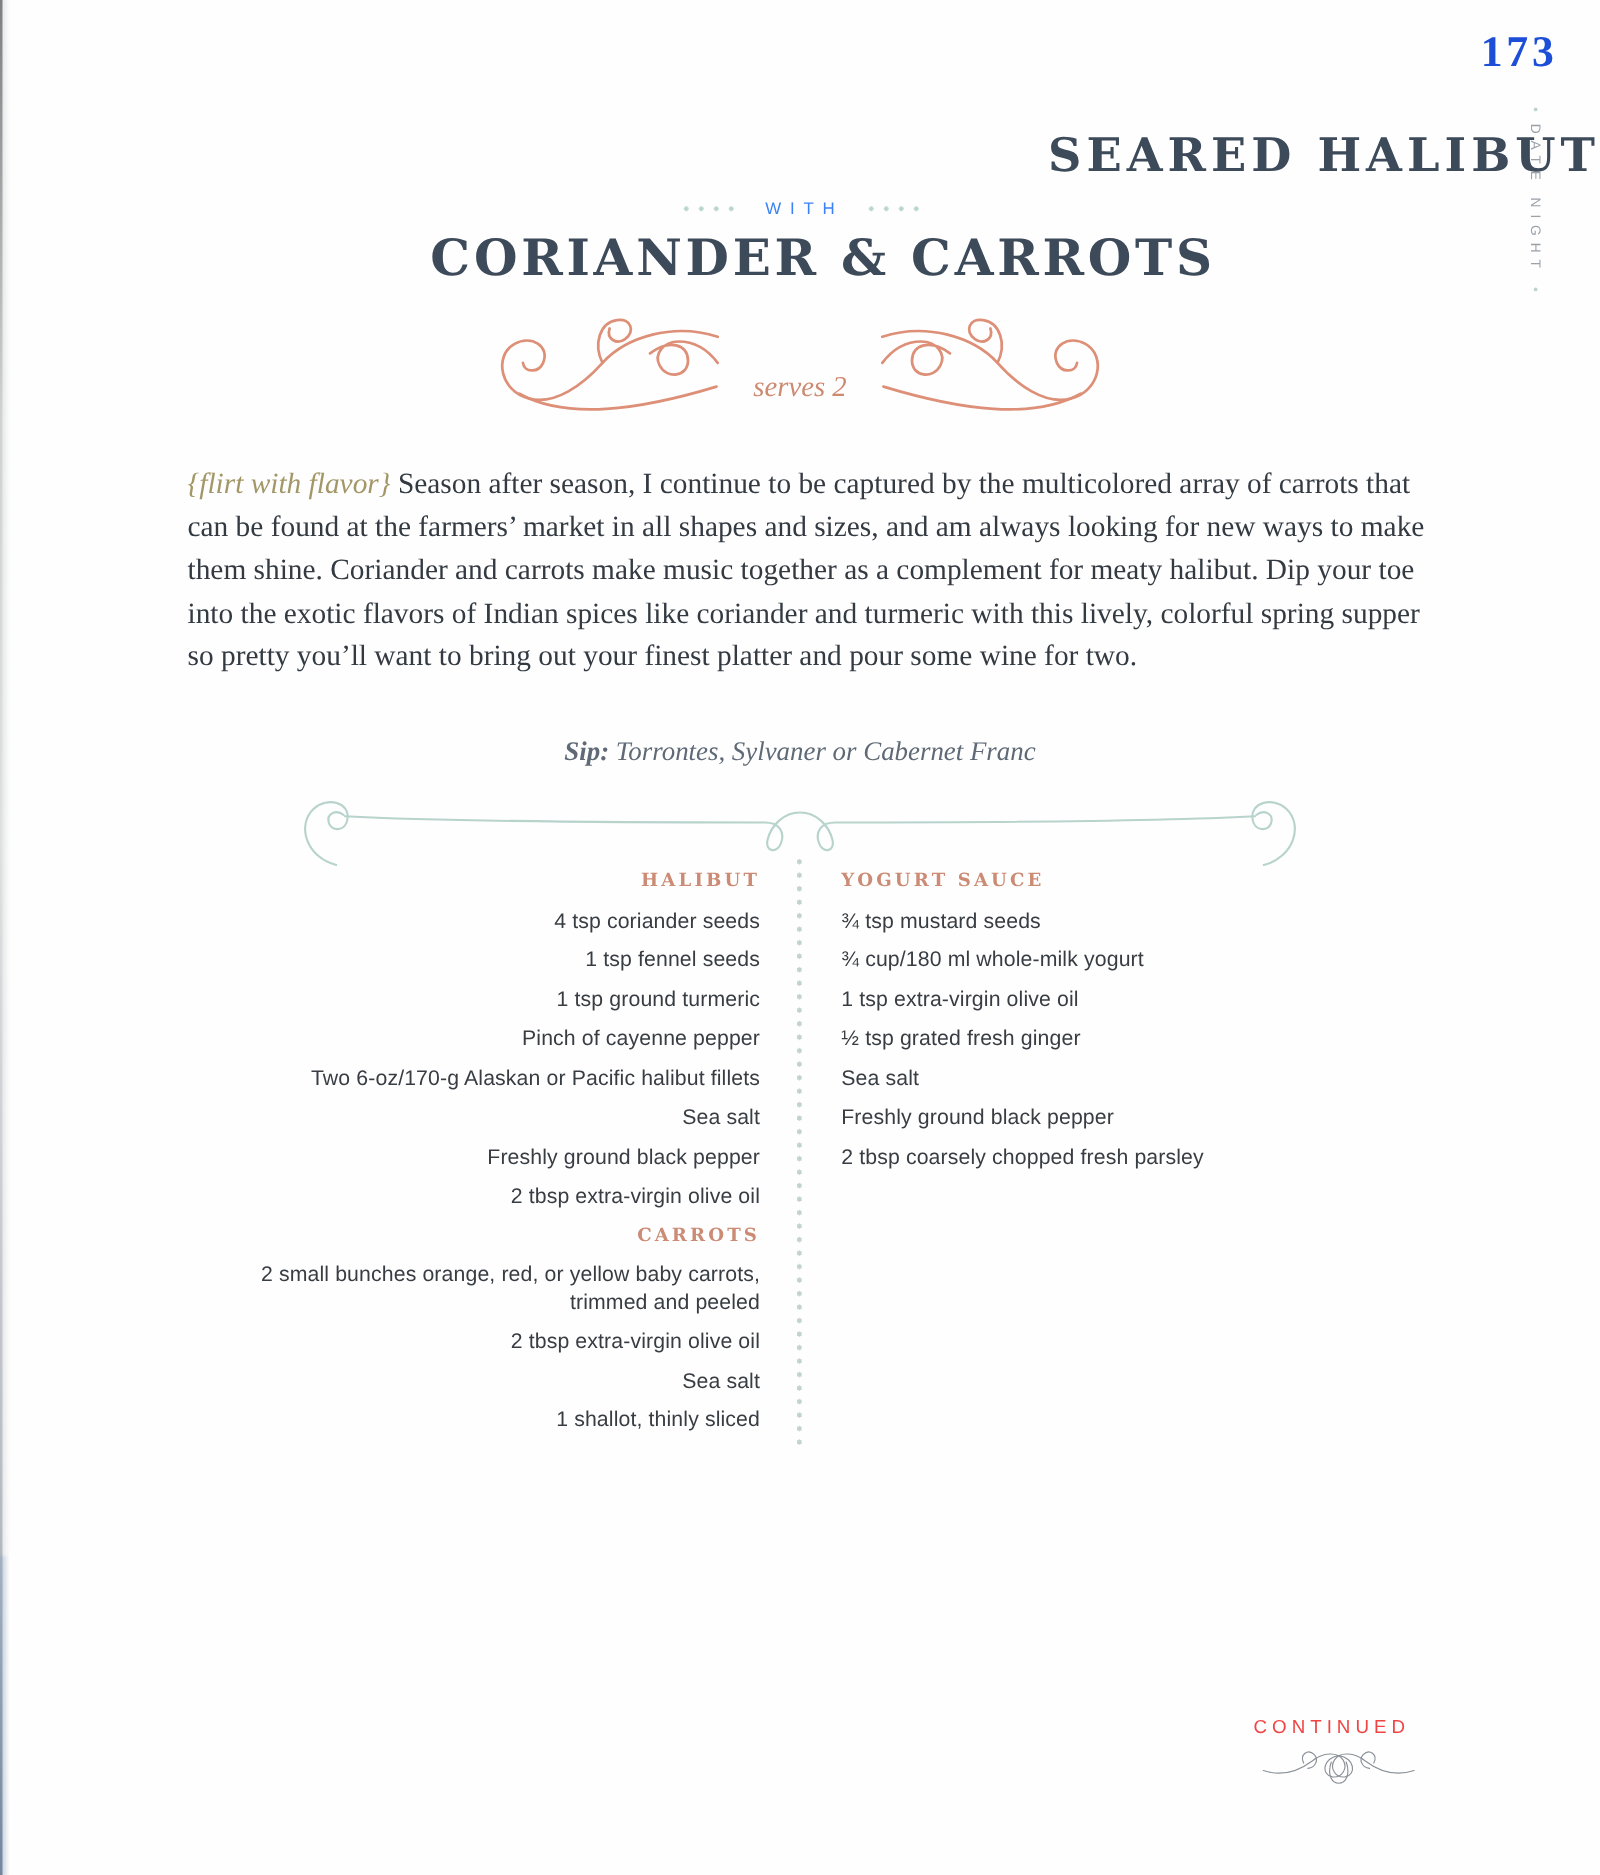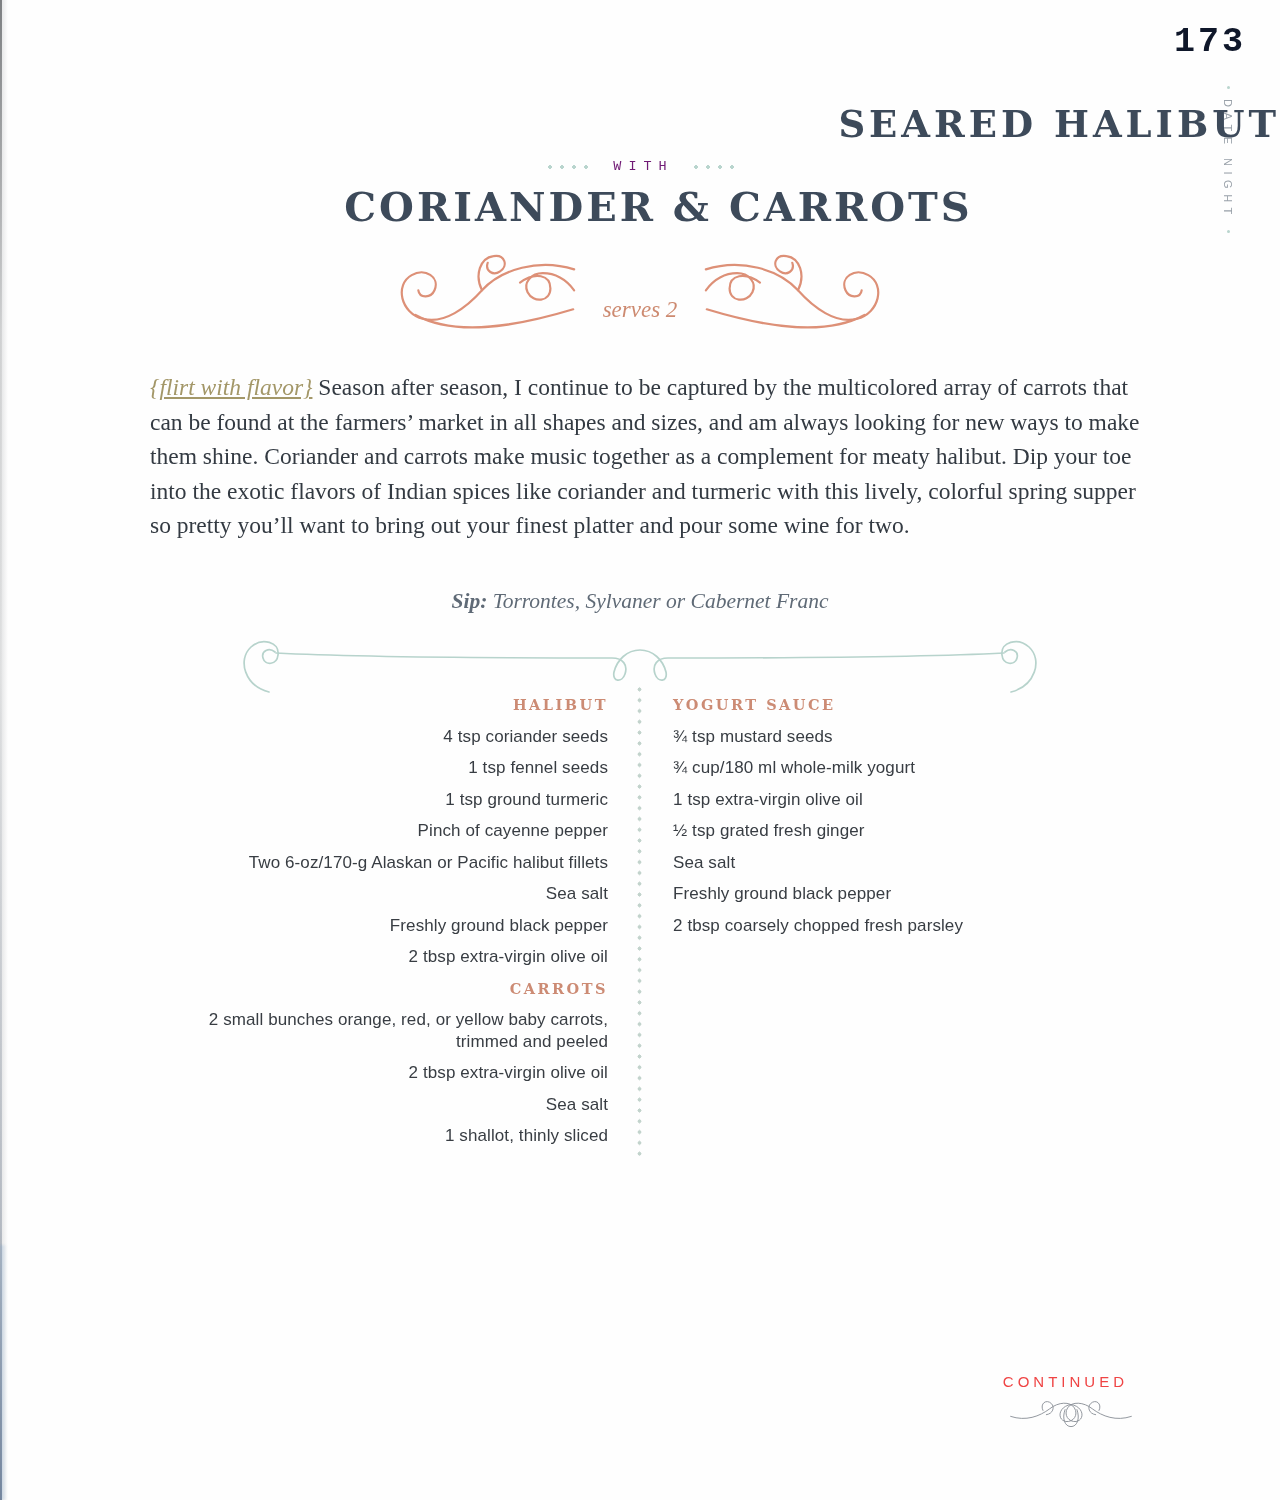--- a/index.html
+++ b/index.html
@@ -26,42 +26,42 @@
   }
   .edge-blue {
     position:absolute; left:0; top:1245px; width:7px; height:255px;
     background:linear-gradient(to right, rgba(120,160,200,0.35), rgba(120,160,200,0));
     filter:blur(1px);
   }
 
   
   .page-number {
     position:absolute; top:22px; right:34px;
-    font-family:Liberation Mono, monospace; font-weight:700;
-    font-size:35px; letter-spacing:3px; color:#0f172a;
+    font-family:Liberation Serif, serif; font-weight:700;
+    font-size:35px; letter-spacing:3px; color:#1d4ed8;
   }
   .side-label {
     position:absolute; top:86px; right:46px;
     writing-mode:vertical-rl;
     display:flex; align-items:center; gap:10px;
     color:#9aa2aa; font-size:11px; letter-spacing:5.5px; font-weight:400;
   }
   .side-dot {
     width:3px; height:3px; border-radius:50%;
     background:#b9d5ce; display:inline-block; flex:none;
   }
 
   
   .title-block { position:absolute; top:102px; left:0; width:100%; text-align:center; color:#3d4a5a; }
   .title-top {
     font-family:"DejaVu Serif", serif; font-weight:700;
     font-size:37px; letter-spacing:4px;text-align:right;
   }
   .with-row { margin-top:13px; display:flex; justify-content:center; align-items:center; gap:16px; }
-  .with-label { font-size:13.5px; letter-spacing:7px; color:#701a75; font-weight:500; text-indent:7px;font-family:Liberation Mono, monospace; }
+  .with-label { font-size:13.5px; letter-spacing:7px; color:#3b82f6; font-weight:500; text-indent:7px; }
   .dot-strip {
     width:46px; height:4px; flex:none;
     background-image:radial-gradient(circle, #b9d5ce 1.7px, rgba(185,213,206,0) 1.9px);
     background-size:12px 4px; background-position:center left; background-repeat:repeat-x;
   }
   .title-bottom {
     margin-top:9px;
     font-family:"DejaVu Serif", serif; font-weight:700;
     font-size:40px; letter-spacing:3px;padding-left:37px;
   }
@@ -76,21 +76,21 @@
     font-size:23px; color:#cd8a70; padding-top:28px;
   }
   .flourish svg { display:block; }
 
   
   .intro {
     position:absolute; top:370px; left:150px; width:992px;
     font-family:"Liberation Serif", serif;
     font-size:23.5px; line-height:34.6px; color:#333a42;
   }
-  .intro .lead { font-style:italic; color:#a39768;text-decoration:underline; }
+  .intro .lead { font-style:italic; color:#a39768; }
 
   .sip-line {
     position:absolute; top:589px; left:0; width:100%;
     text-align:center; font-family:"Liberation Serif", serif;
     font-style:italic; font-size:21.5px; color:#5f6a76;
   }
   .sip-line .sip-label { font-weight:700; }
 
   
   .bracket { position:absolute; top:634px; left:231px; }

